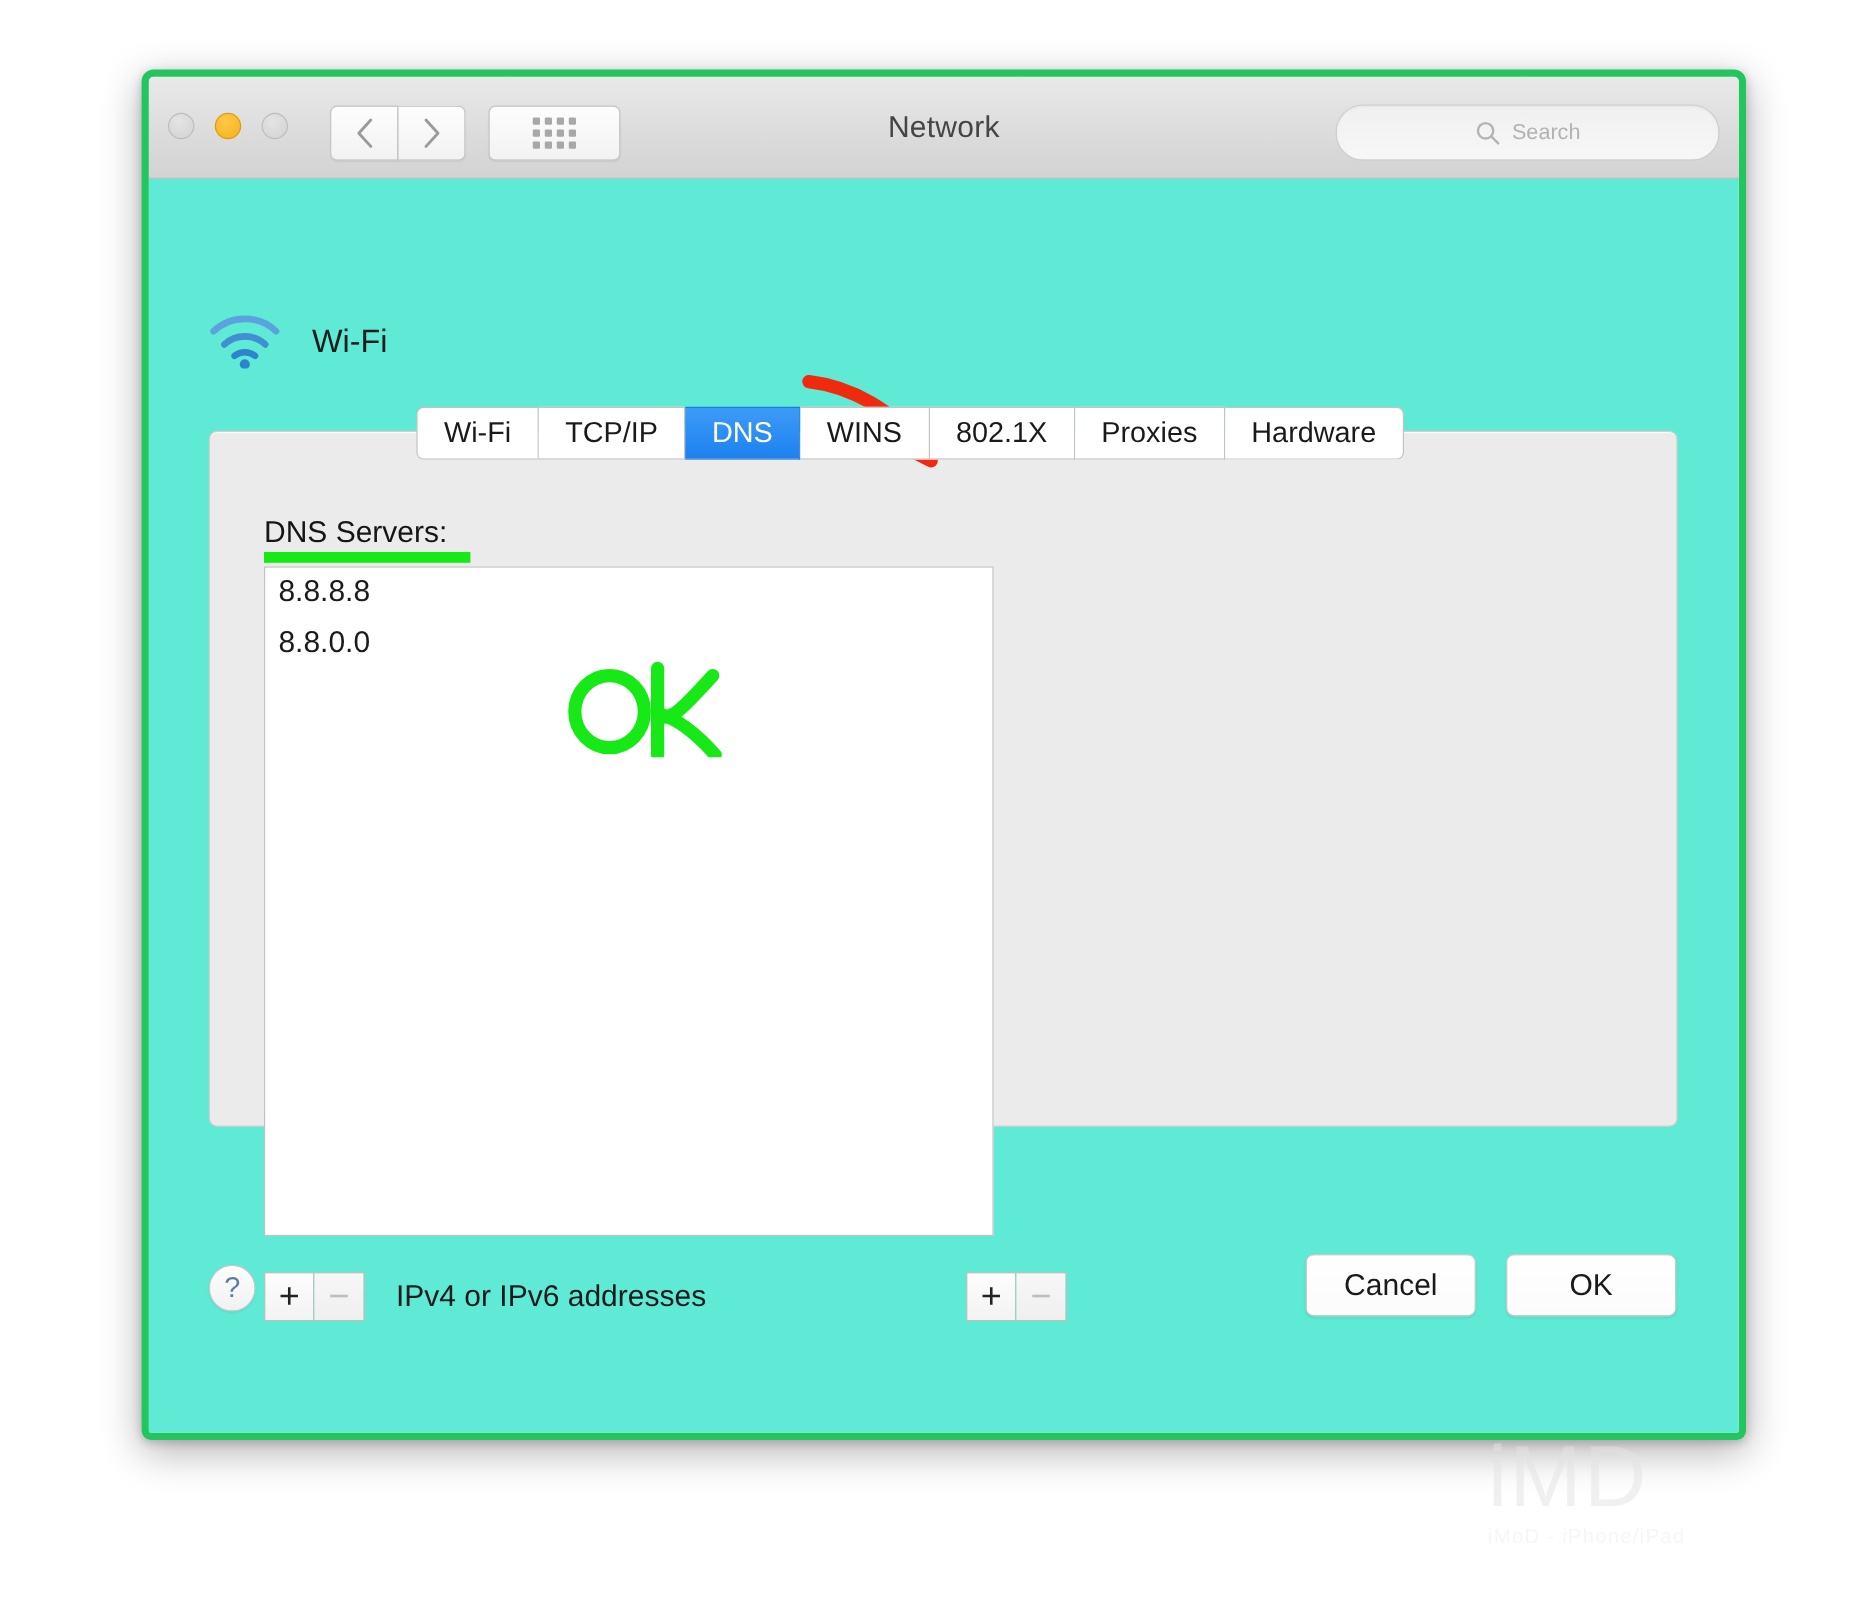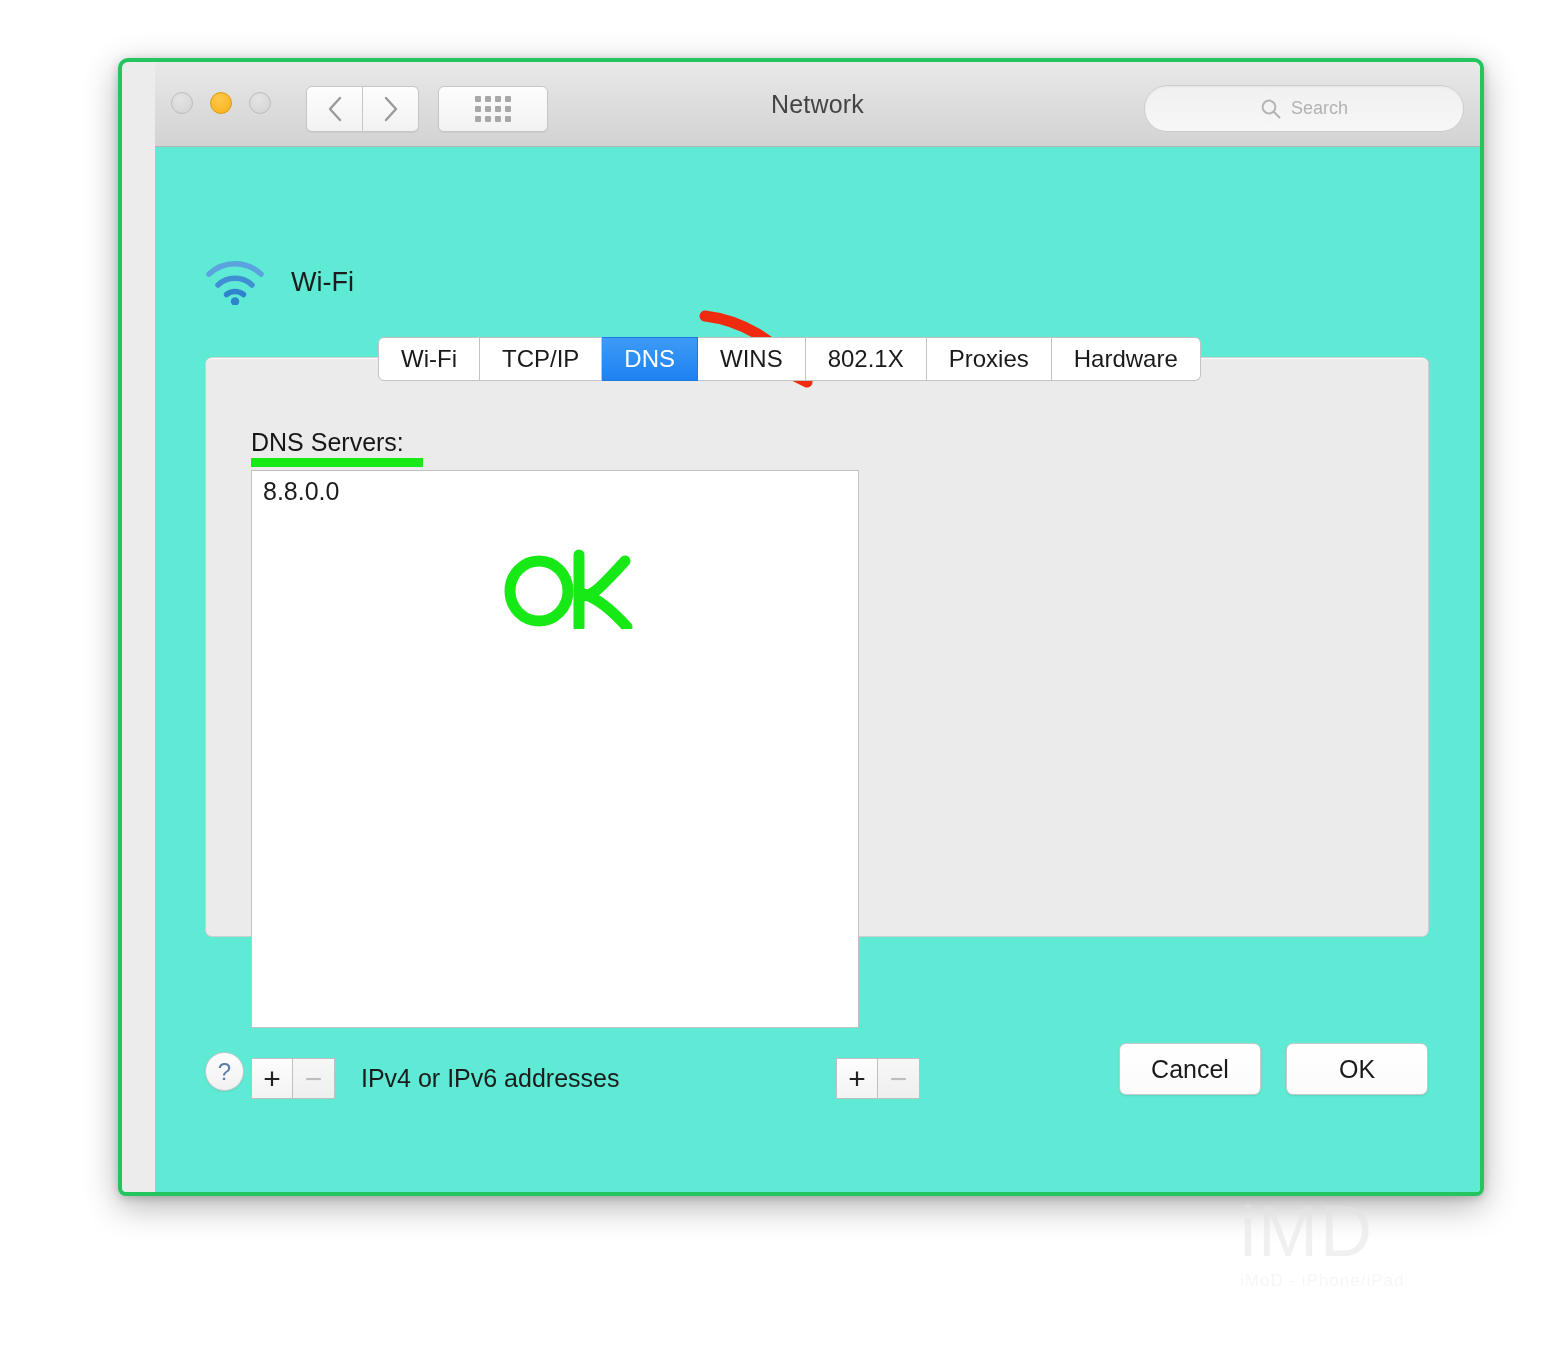--- a/index.html
+++ b/index.html
@@ -19,22 +19,21 @@
   .window {
     position: absolute;
     left: 118px;
     top: 58px;
     width: 1325px;
     height: 1130px;
     background: #ececec;
     border-radius: 10px 10px 8px 8px;
     box-shadow: 0 10px 34px rgba(0,0,0,0.30), 0 2px 8px rgba(0,0,0,0.18);
     overflow: hidden;
-    border: 4px solid #22c55e;
-    padding-left: 33px;
+    border: 6px solid #22c55e;
   }
 
   
   .titlebar {
     position: relative;
     height: 84px;
     background: linear-gradient(to bottom, #e9e9e9 0%, #dcdcdc 55%, #d3d3d3 100%);
     border-bottom: 1px solid #b4b4b4;
   }
   .traffic {
@@ -420,20 +419,21 @@
       <div class="tab">802.1X</div>
       <div class="tab">Proxies</div>
       <div class="tab">Hardware</div>
     </div>
 
     <div class="panel">
 
       <div class="col left">
         <div class="collabel underlined">DNS Servers:</div>
         <div class="listbox">
+          <div class="entry">8.8.8.8</div>
           <div class="entry">8.8.0.0</div>
         </div>
       </div>
 
 
       <div class="addrow left">
         <div class="pmgroup">
           <div class="pmbtn plus">+</div>
           <div class="pmbtn minus">−</div>
         </div>

